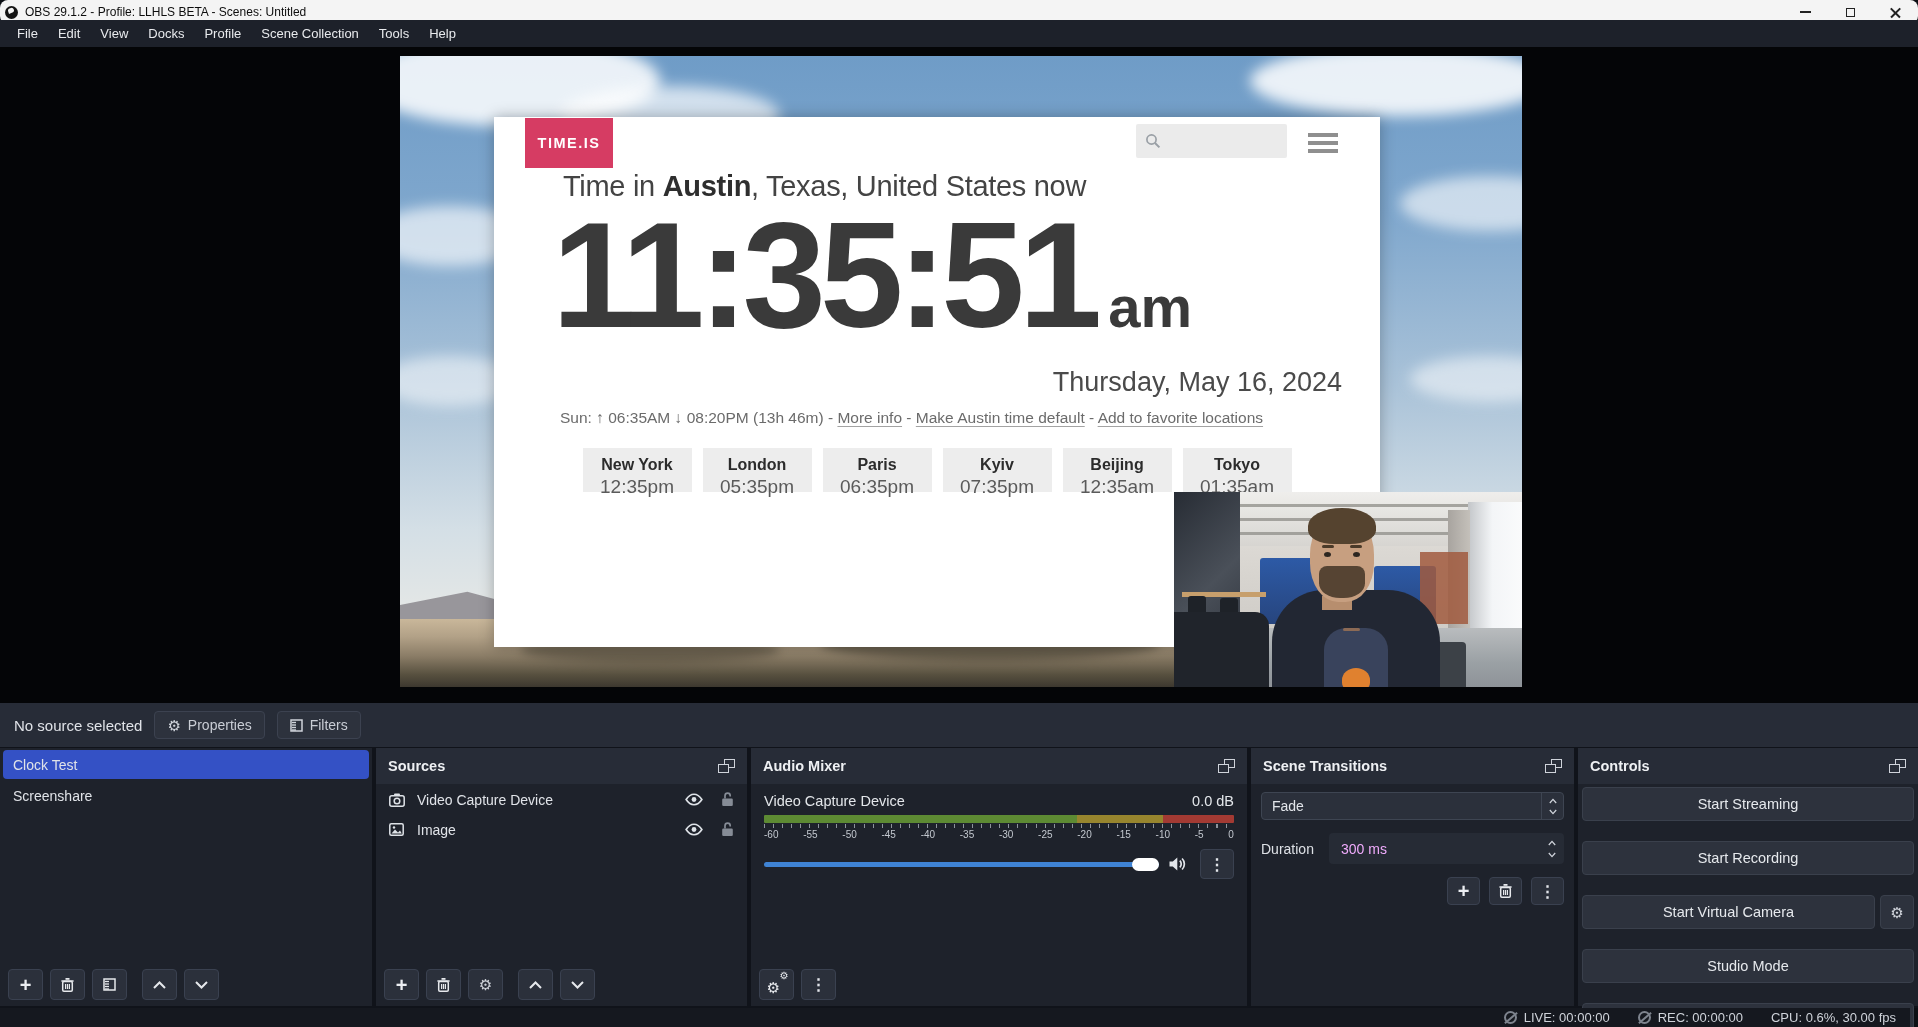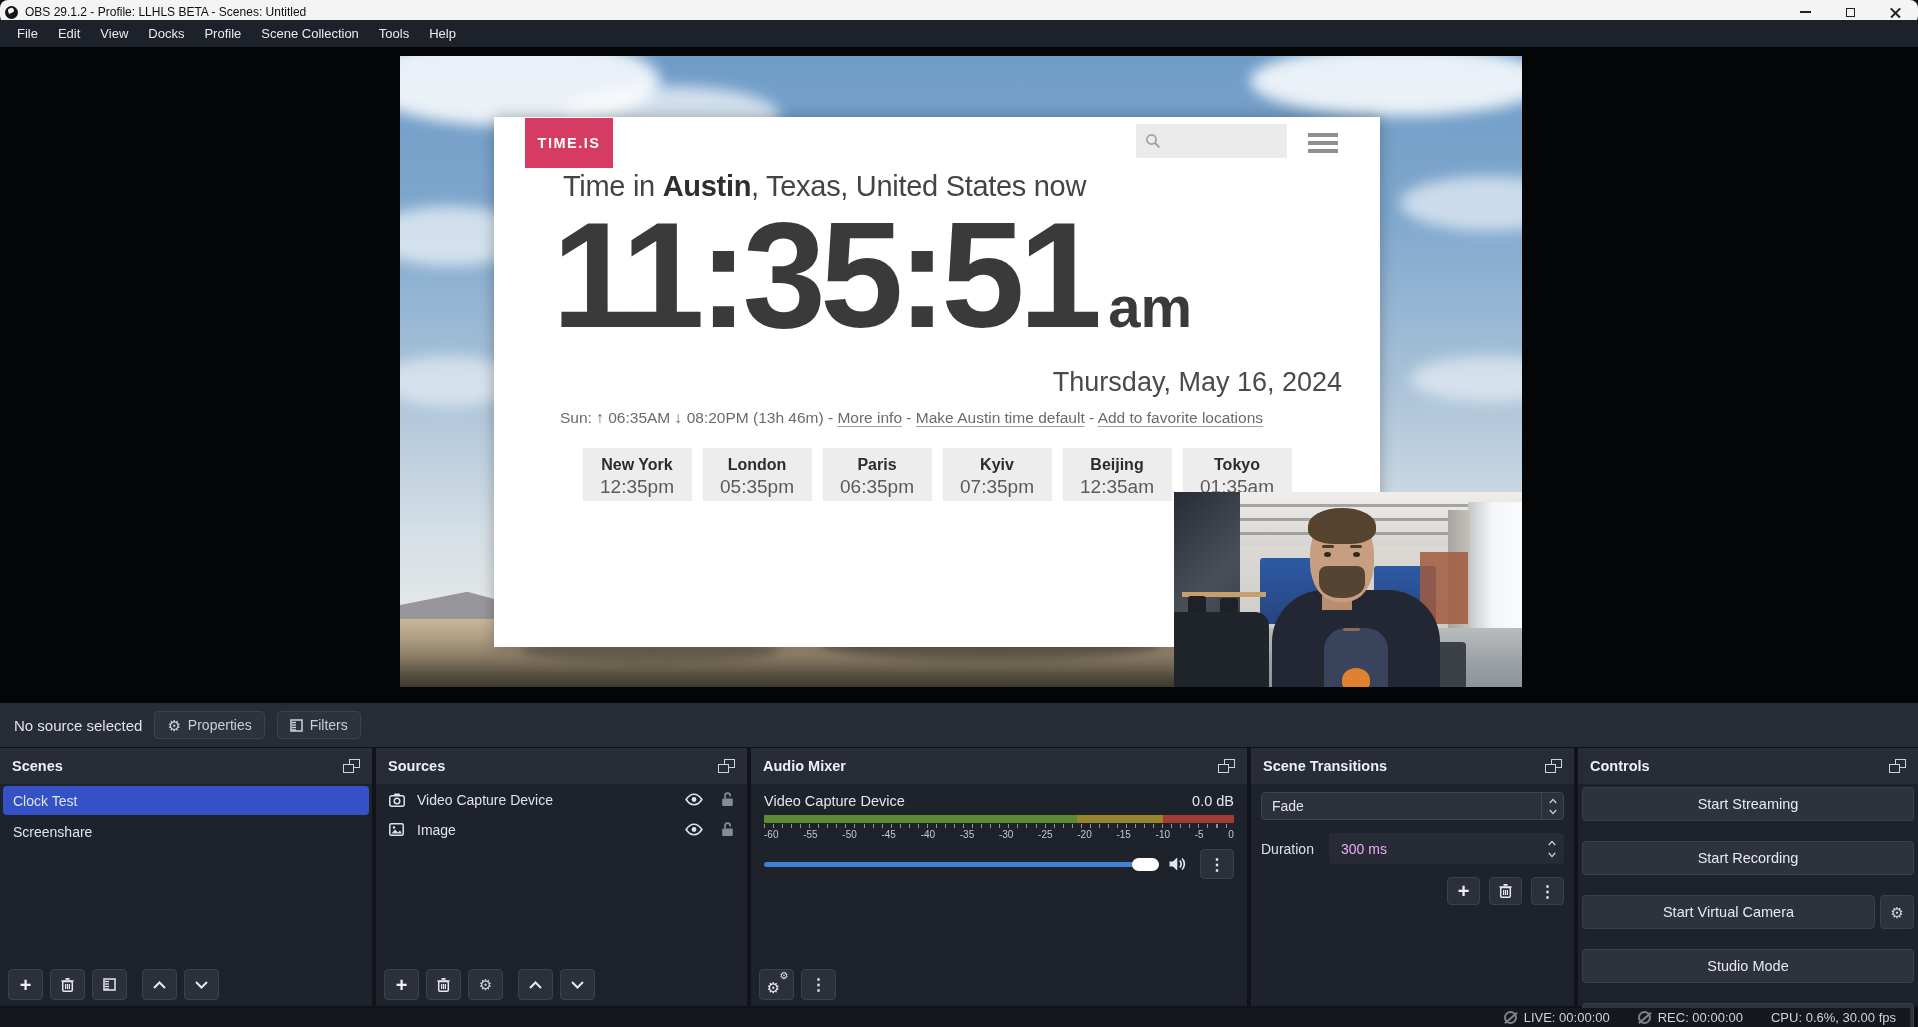--- a/index.html
+++ b/index.html
@@ -54,21 +54,21 @@
   .hamburger i { display:block; height:4px; background:#8f8f8f; }
   .headline { position:absolute; left:69px; top:53px; font-size:29px; color:#444; letter-spacing:-.3px; white-space:nowrap; }
   .headline b { color:#2e2e2e; font-weight:bold; }
   .bigtime { position:absolute; left:58px; top:80px; display:flex; align-items:baseline; color:#3a3a3a; white-space:nowrap; }
   .bigtime .t { font-size:150px; font-weight:bold; line-height:1.05; letter-spacing:-6px; }
   .bigtime .m { font-size:58px; font-weight:bold; margin-left:12px; letter-spacing:0; }
   .dateline { position:absolute; right:38px; top:250px; font-size:27px; color:#4a4a4a;text-align:center; }
   .sunline { position:absolute; left:66px; right:30px; top:292px; font-size:15.5px; color:#6b6b6b; white-space:nowrap; }
   .sunline .seg.link { text-decoration:underline; text-decoration-color:#a3a3a3; text-underline-offset:3px; }
   .clocksrow { position:absolute; left:0; width:100%; top:331px; display:flex; justify-content:center; gap:11px; }
-  .clockbox { width:109px; height:53px; background:#ededed; text-align:center; padding-top:8px; }
+  .clockbox { width:109px; height:44px; background:#ededed; text-align:center; padding-top:8px; }
   .clockbox .city { font-weight:bold; font-size:16px; color:#2c2c2c; }
   .clockbox .ctime { font-size:19px; color:#5a5a5a; margin-top:2px; }
 
   
   .webcam { position:absolute; left:774px; top:436px; width:348px; height:195px; background:#d3d1cd; overflow:hidden; }
   .wc-ceiling { position:absolute; left:0; top:0; width:100%; height:54px; background:linear-gradient(180deg,#efeeec,#d7d5d1); }
   .wc-beam { position:absolute; left:0; width:100%; height:3px; background:#94928d; opacity:.8; }
   .wc-wall { position:absolute; left:0; top:54px; width:100%; height:82px; background:linear-gradient(180deg,#dcd9d4,#cfccc7); }
   .wc-glass { position:absolute; left:0; top:0; width:66px; height:150px; background:linear-gradient(135deg,#272c34,#4a5059 60%,#333841); }
   .wc-window { position:absolute; right:0; top:10px; width:54px; height:150px; background:linear-gradient(90deg,#c3c6c9,#f3f5f7 45%,#fafbfc); }
@@ -341,27 +341,20 @@
         <line x1="2" y1="8.5" x2="6" y2="8.5" stroke="#cfd3da" stroke-width="1.4"></line>
         <line x1="2" y1="11" x2="6" y2="11" stroke="#cfd3da" stroke-width="1.4"></line>
       </svg>
       <span>Filters</span>
     </span>
   </div>
 
   <div class="docks">
 
     <div class="panel p-scenes">
-      <div class="panel-hd">
-        <span class="panel-title">Scenes</span>
-        <span class="popout">
-            <i class="back"></i>
-            <i class="front"></i>
-          </span>
-      </div>
       <div class="panel-body">
         <div>
 
         <div class="scene-row selected">Clock Test</div>
             <div class="scene-row">Screenshare</div>
           </div>
         <div class="panel-ft">
           <span class="tbtn">
               <span class="plus-glyph">+</span>
             </span>

